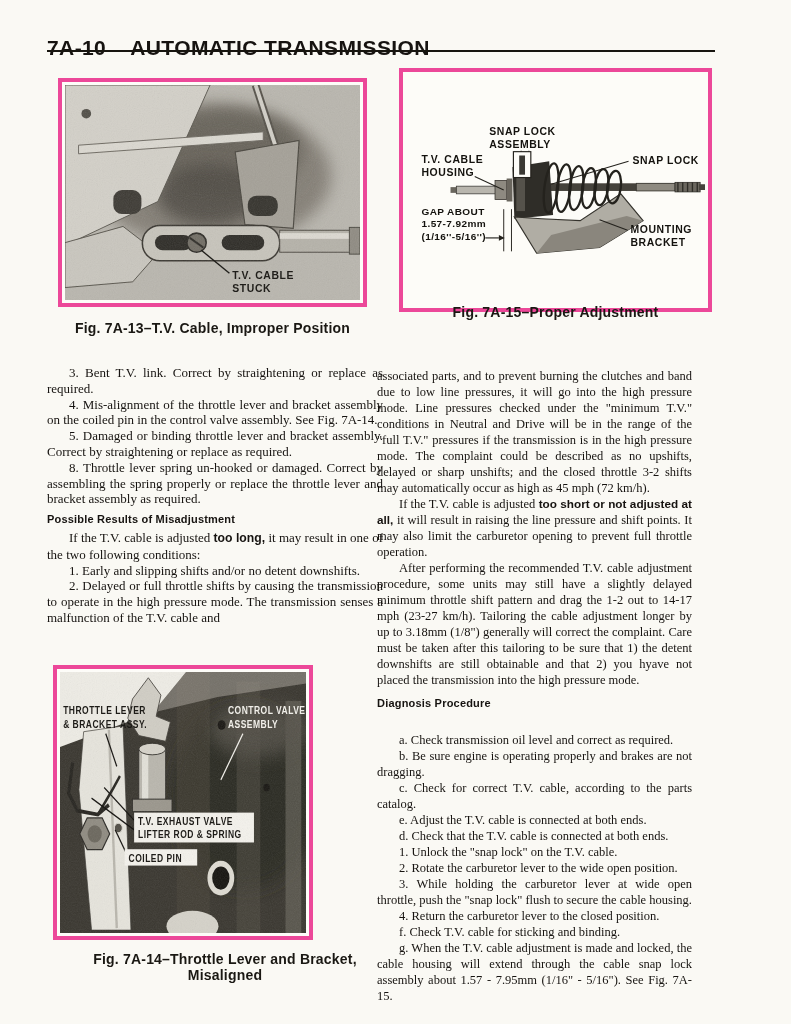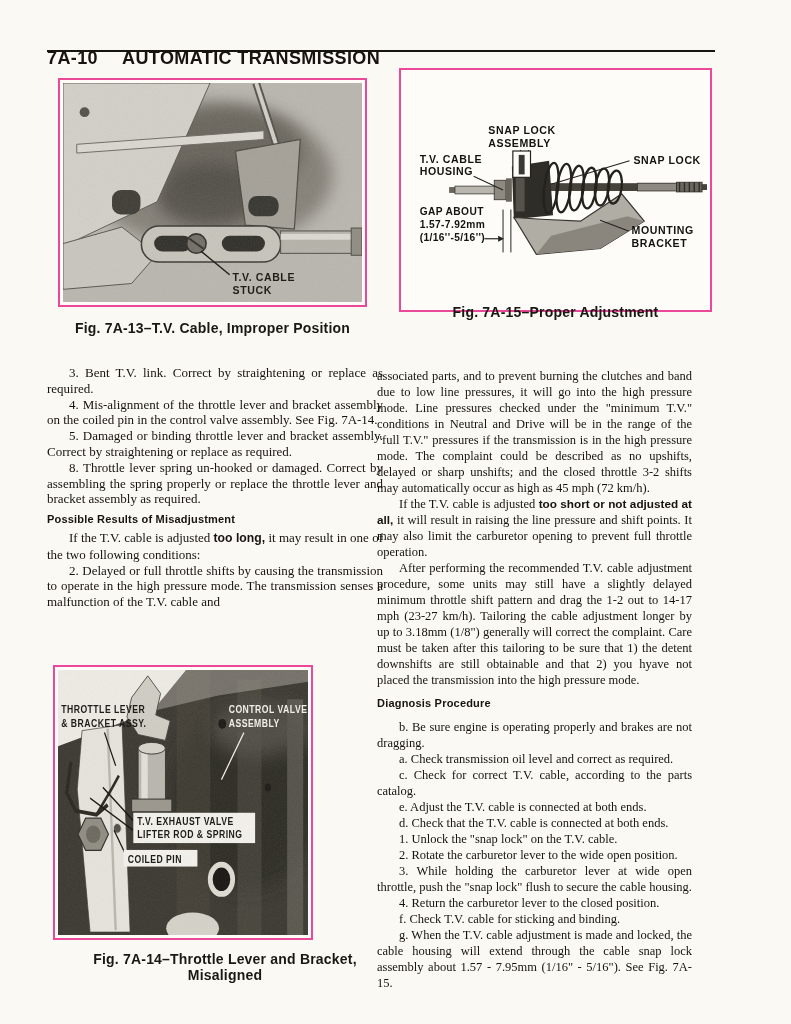--- a/index.html
+++ b/index.html
@@ -3,30 +3,30 @@
 <meta charset="utf-8">
 <style>
   html,body { margin:0; padding:0; background:#e6e4df; }
   .page {
     position:relative; width:791px; height:1024px; margin:0 auto;
     background:#faf9f4; color:#161310; overflow:hidden;
     font-family:"Liberation Serif", serif;
   }
   
   .hdr {
-    position:absolute; left:47px; top:48px;
-    font-family:"Liberation Sans", sans-serif; font-weight:700;
-    font-size:18px; letter-spacing:.4px; white-space:nowrap;
+    position:absolute; left:47px; top:36px;
+    font-family:"Liberation Sans", sans-serif; font-weight:700;
+    font-size:21px; letter-spacing:.4px; white-space:nowrap;
   }
   .hdr .num { margin-right:24px; }
   .rule { position:absolute; left:47px; top:50px; width:668px; height:2px; background:#17150f; }
 
   
   .figbox {
-    position:absolute; box-sizing:border-box; border:2px solid #ec4899;
+    position:absolute; box-sizing:border-box; border:4px solid #ec4899;
     background:#fdfcf8; padding:3px;
   }
   .figbox svg { display:block; width:100%; height:100%; }
   .fb13 { left:58px;  top:78px;  width:309px; height:229px; }
   .fb15 { left:399px; top:68px;  width:313px; height:244px; }
   .fb14 { left:53px;  top:665px; width:260px; height:275px; }
 
   .caption {
     position:absolute; text-align:center;
     font-family:"Liberation Sans", sans-serif; font-weight:700;
@@ -39,21 +39,21 @@
   
   .col { position:absolute; text-align:justify; }
   .col p { margin:0; text-indent:22px; }
   .col p.cont { text-indent:0; }
   .col-left  { left:47px;  top:365px; width:336px; font-size:13px;   line-height:15.8px; }
   .col-right { left:377px; top:368px; width:315px; font-size:12.5px; line-height:16px; }
   .col h3 {
     font-family:"Liberation Sans", sans-serif; font-weight:700;
     font-size:11px; letter-spacing:.2px; margin:5px 0 2px 0; text-align:left;
   }
-  .col-right h3 { margin-top:7px; margin-bottom:8px; }
+  .col-right h3 { margin-top:7px; margin-bottom:21px; }
   .bb { font-family:"Liberation Sans", sans-serif; font-weight:700; font-size:.94em; }
 
   
   .lbl {
     font-family:"Liberation Sans", sans-serif; font-weight:700;
     font-size:10.8px; letter-spacing:.6px; fill:#14120e;
   }
   .lbl.w { fill:#f4f2ec; }
   .lbl.sm { font-size:10.4px; letter-spacing:.4px; }
 </style>
@@ -180,30 +180,31 @@
   </div>
   <div class="caption cap15">Fig. 7A-15–Proper Adjustment</div>
 
   <div class="col col-left">
     <p>3. Bent T.V. link. Correct by straightening or replace as required.</p>
     <p>4. Mis-alignment of the throttle lever and bracket assembly on the coiled pin in the control valve assembly. See Fig. 7A-14.</p>
     <p>5. Damaged or binding throttle lever and bracket assembly. Correct by straightening or replace as required.</p>
     <p>8. Throttle lever spring un-hooked or damaged. Correct by assembling the spring properly or replace the throttle lever and bracket assembly as required.</p>
     <h3>Possible Results of Misadjustment</h3>
     <p><span>If the T.V. cable is adjusted </span><span class="bb">too long,</span><span> it may result in one of the two following conditions:</span></p>
+    <p>1. Early and slipping shifts and/or no detent downshifts.</p>
     <p>2. Delayed or full throttle shifts by causing the transmission to operate in the high pressure mode. The transmission senses a malfunction of the T.V. cable and</p>
   </div>
 
   <div class="col col-right">
     <p class="cont">associated parts, and to prevent burning the clutches and band due to low line pressures, it will go into the high pressure mode. Line pressures checked under the "minimum T.V." conditions in Neutral and Drive will be in the range of the "full T.V." pressures if the transmission is in the high pressure mode. The complaint could be described as no upshifts, delayed or sharp unshifts; and the closed throttle 3-2 shifts may automatically occur as high as 45 mph (72 km/h).</p>
     <p><span>If the T.V. cable is adjusted </span><span class="bb">too short or not adjusted at all,</span><span> it will result in raising the line pressure and shift points. It may also limit the carburetor opening to prevent full throttle operation.</span></p>
     <p>After performing the recommended T.V. cable adjustment procedure, some units may still have a slightly delayed minimum throttle shift pattern and drag the 1-2 out to 14-17 mph (23-27 km/h). Tailoring the cable adjustment longer by up to 3.18mm (1/8") generally will correct the complaint. Care must be taken after this tailoring to be sure that 1) the detent downshifts are still obtainable and that 2) you hyave not placed the transmission into the high pressure mode.</p>
     <h3>Diagnosis Procedure</h3>
+    <p>a. Check transmission oil level and correct as required.</p>
     <p>b. Be sure engine is operating properly and brakes are not dragging.</p>
-    <p>a. Check transmission oil level and correct as required.</p>
     <p>c. Check for correct T.V. cable, according to the parts catalog.</p>
     <p>e. Adjust the T.V. cable is connected at both ends.</p>
     <p>d. Check that the T.V. cable is connected at both ends.</p>
     <p>1. Unlock the "snap lock" on the T.V. cable.</p>
     <p>2. Rotate the carburetor lever to the wide open position.</p>
     <p>3. While holding the carburetor lever at wide open throttle, push the "snap lock" flush to secure the cable housing.</p>
     <p>4. Return the carburetor lever to the closed position.</p>
     <p>f. Check T.V. cable for sticking and binding.</p>
     <p>g. When the T.V. cable adjustment is made and locked, the cable housing will extend through the cable snap lock assembly about 1.57 - 7.95mm (1/16" - 5/16"). See Fig. 7A-15.</p>
   </div>

